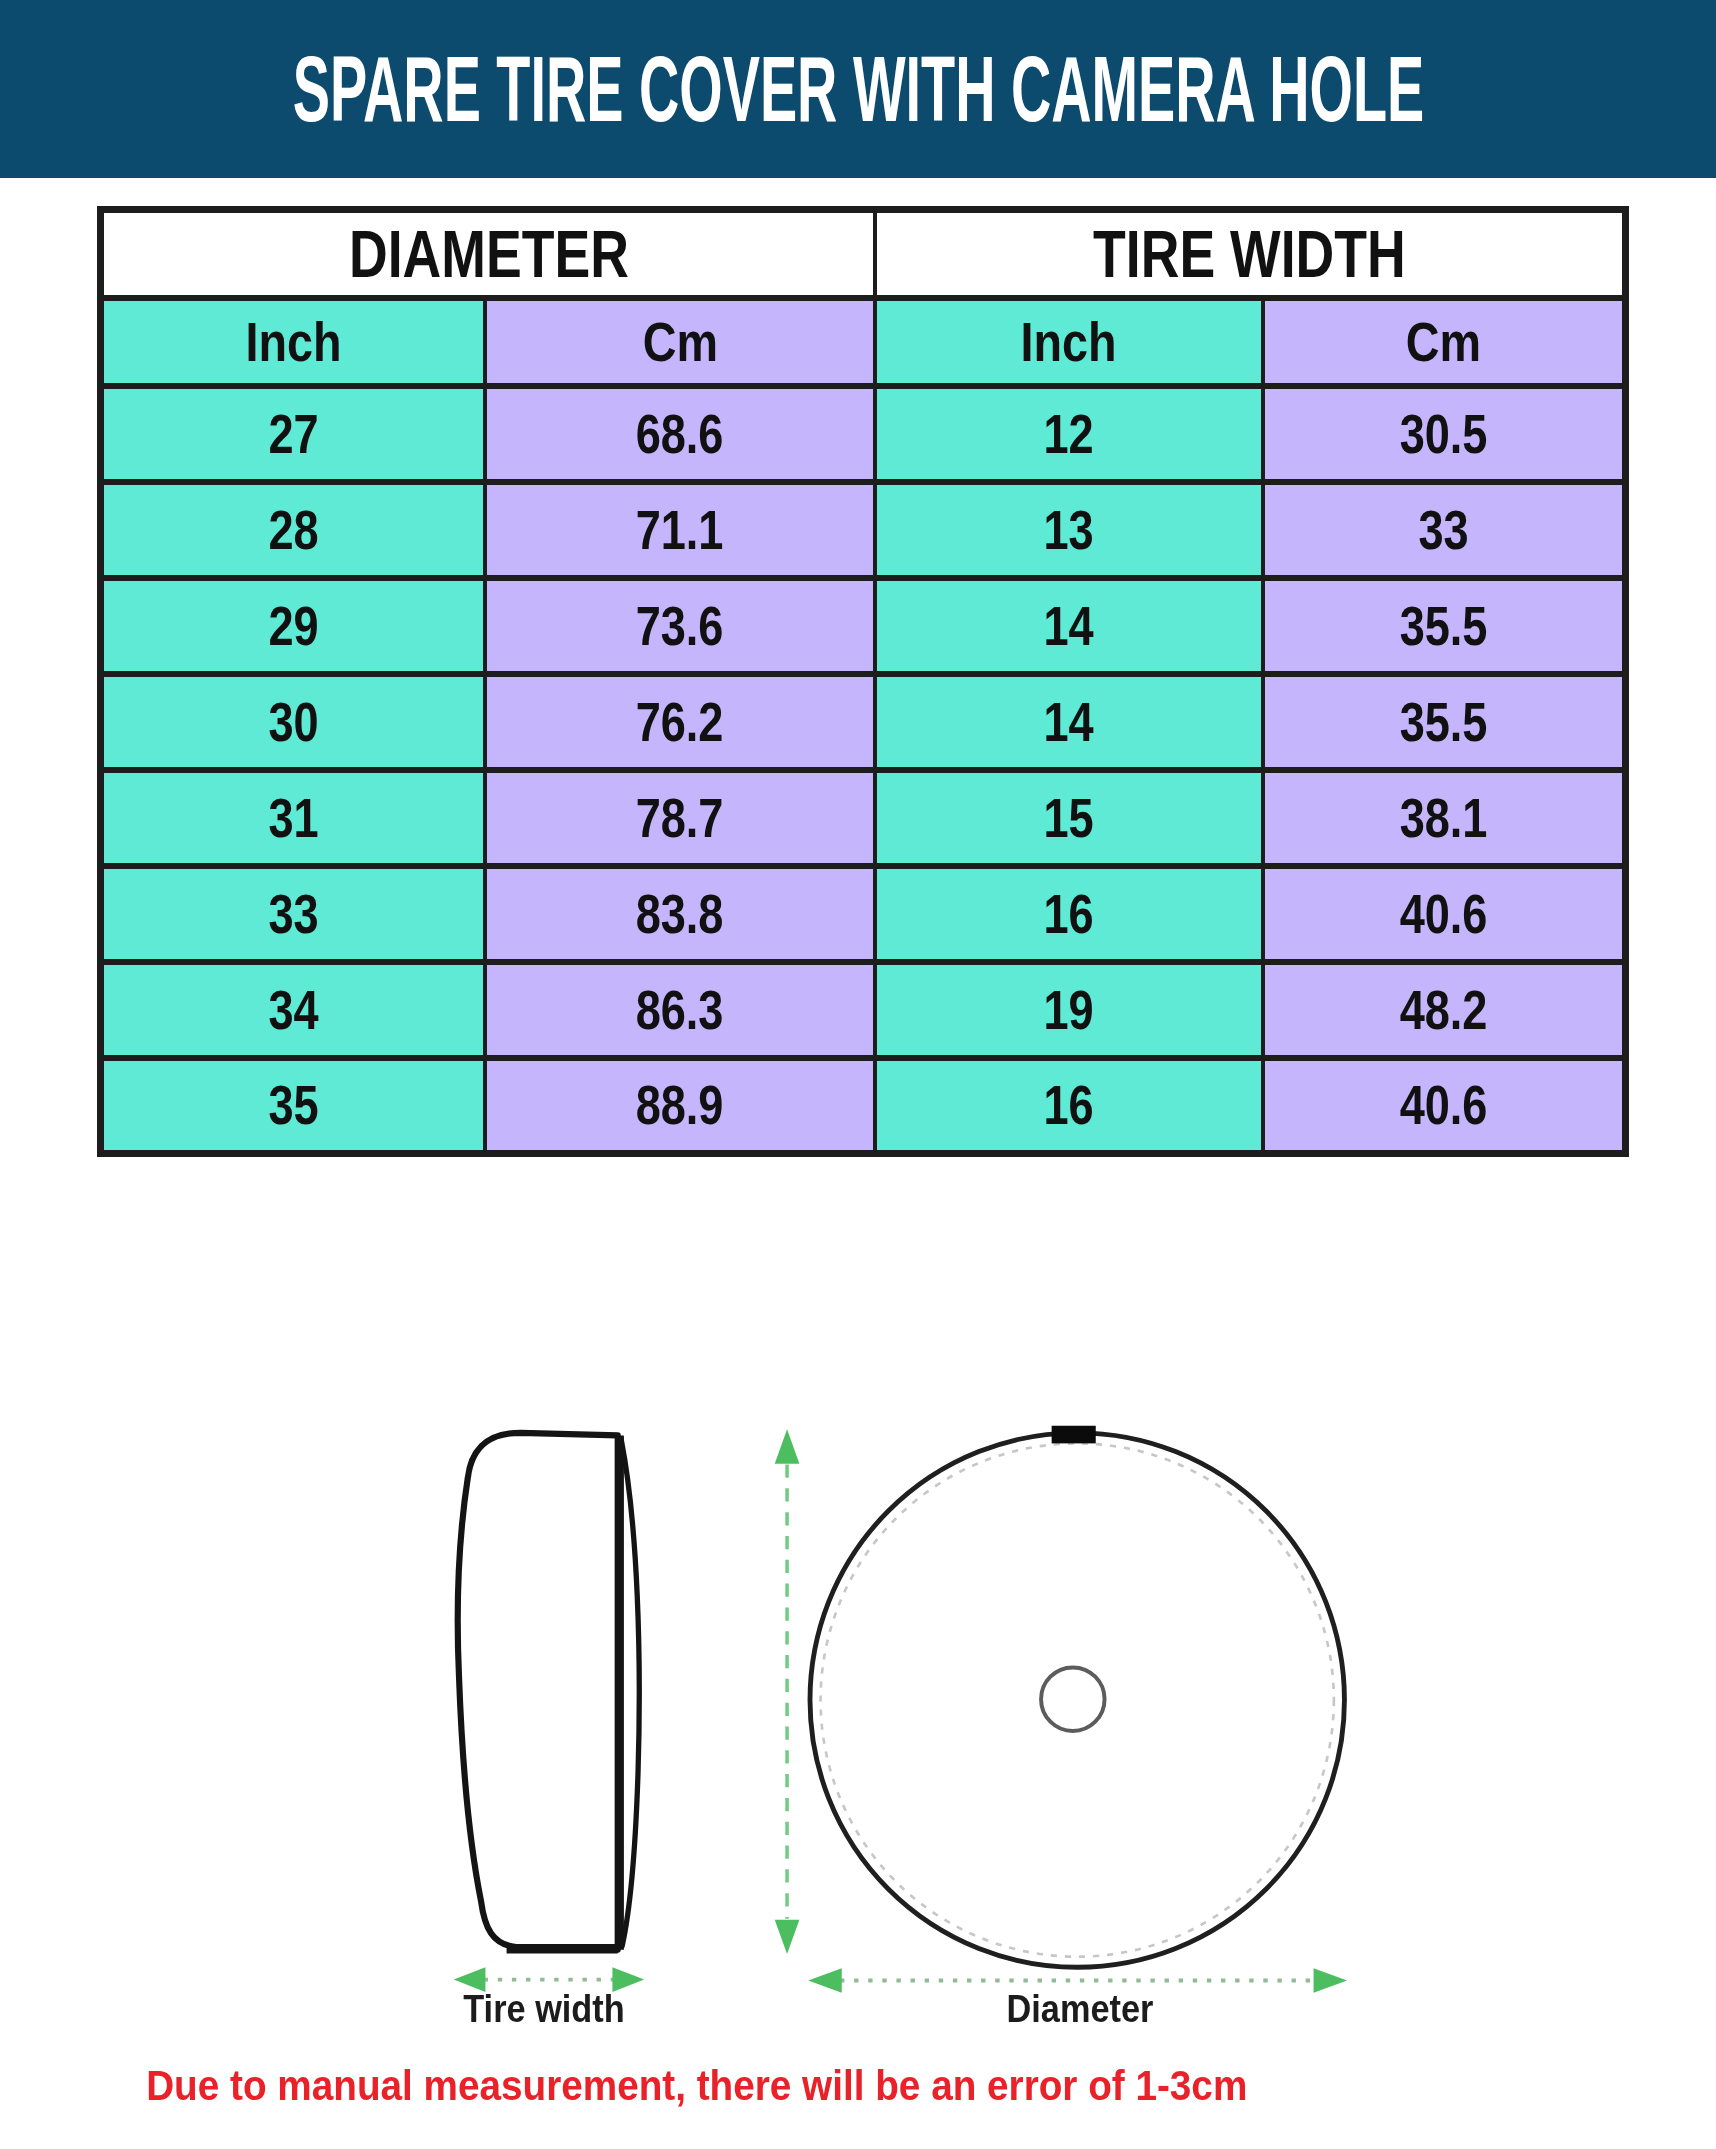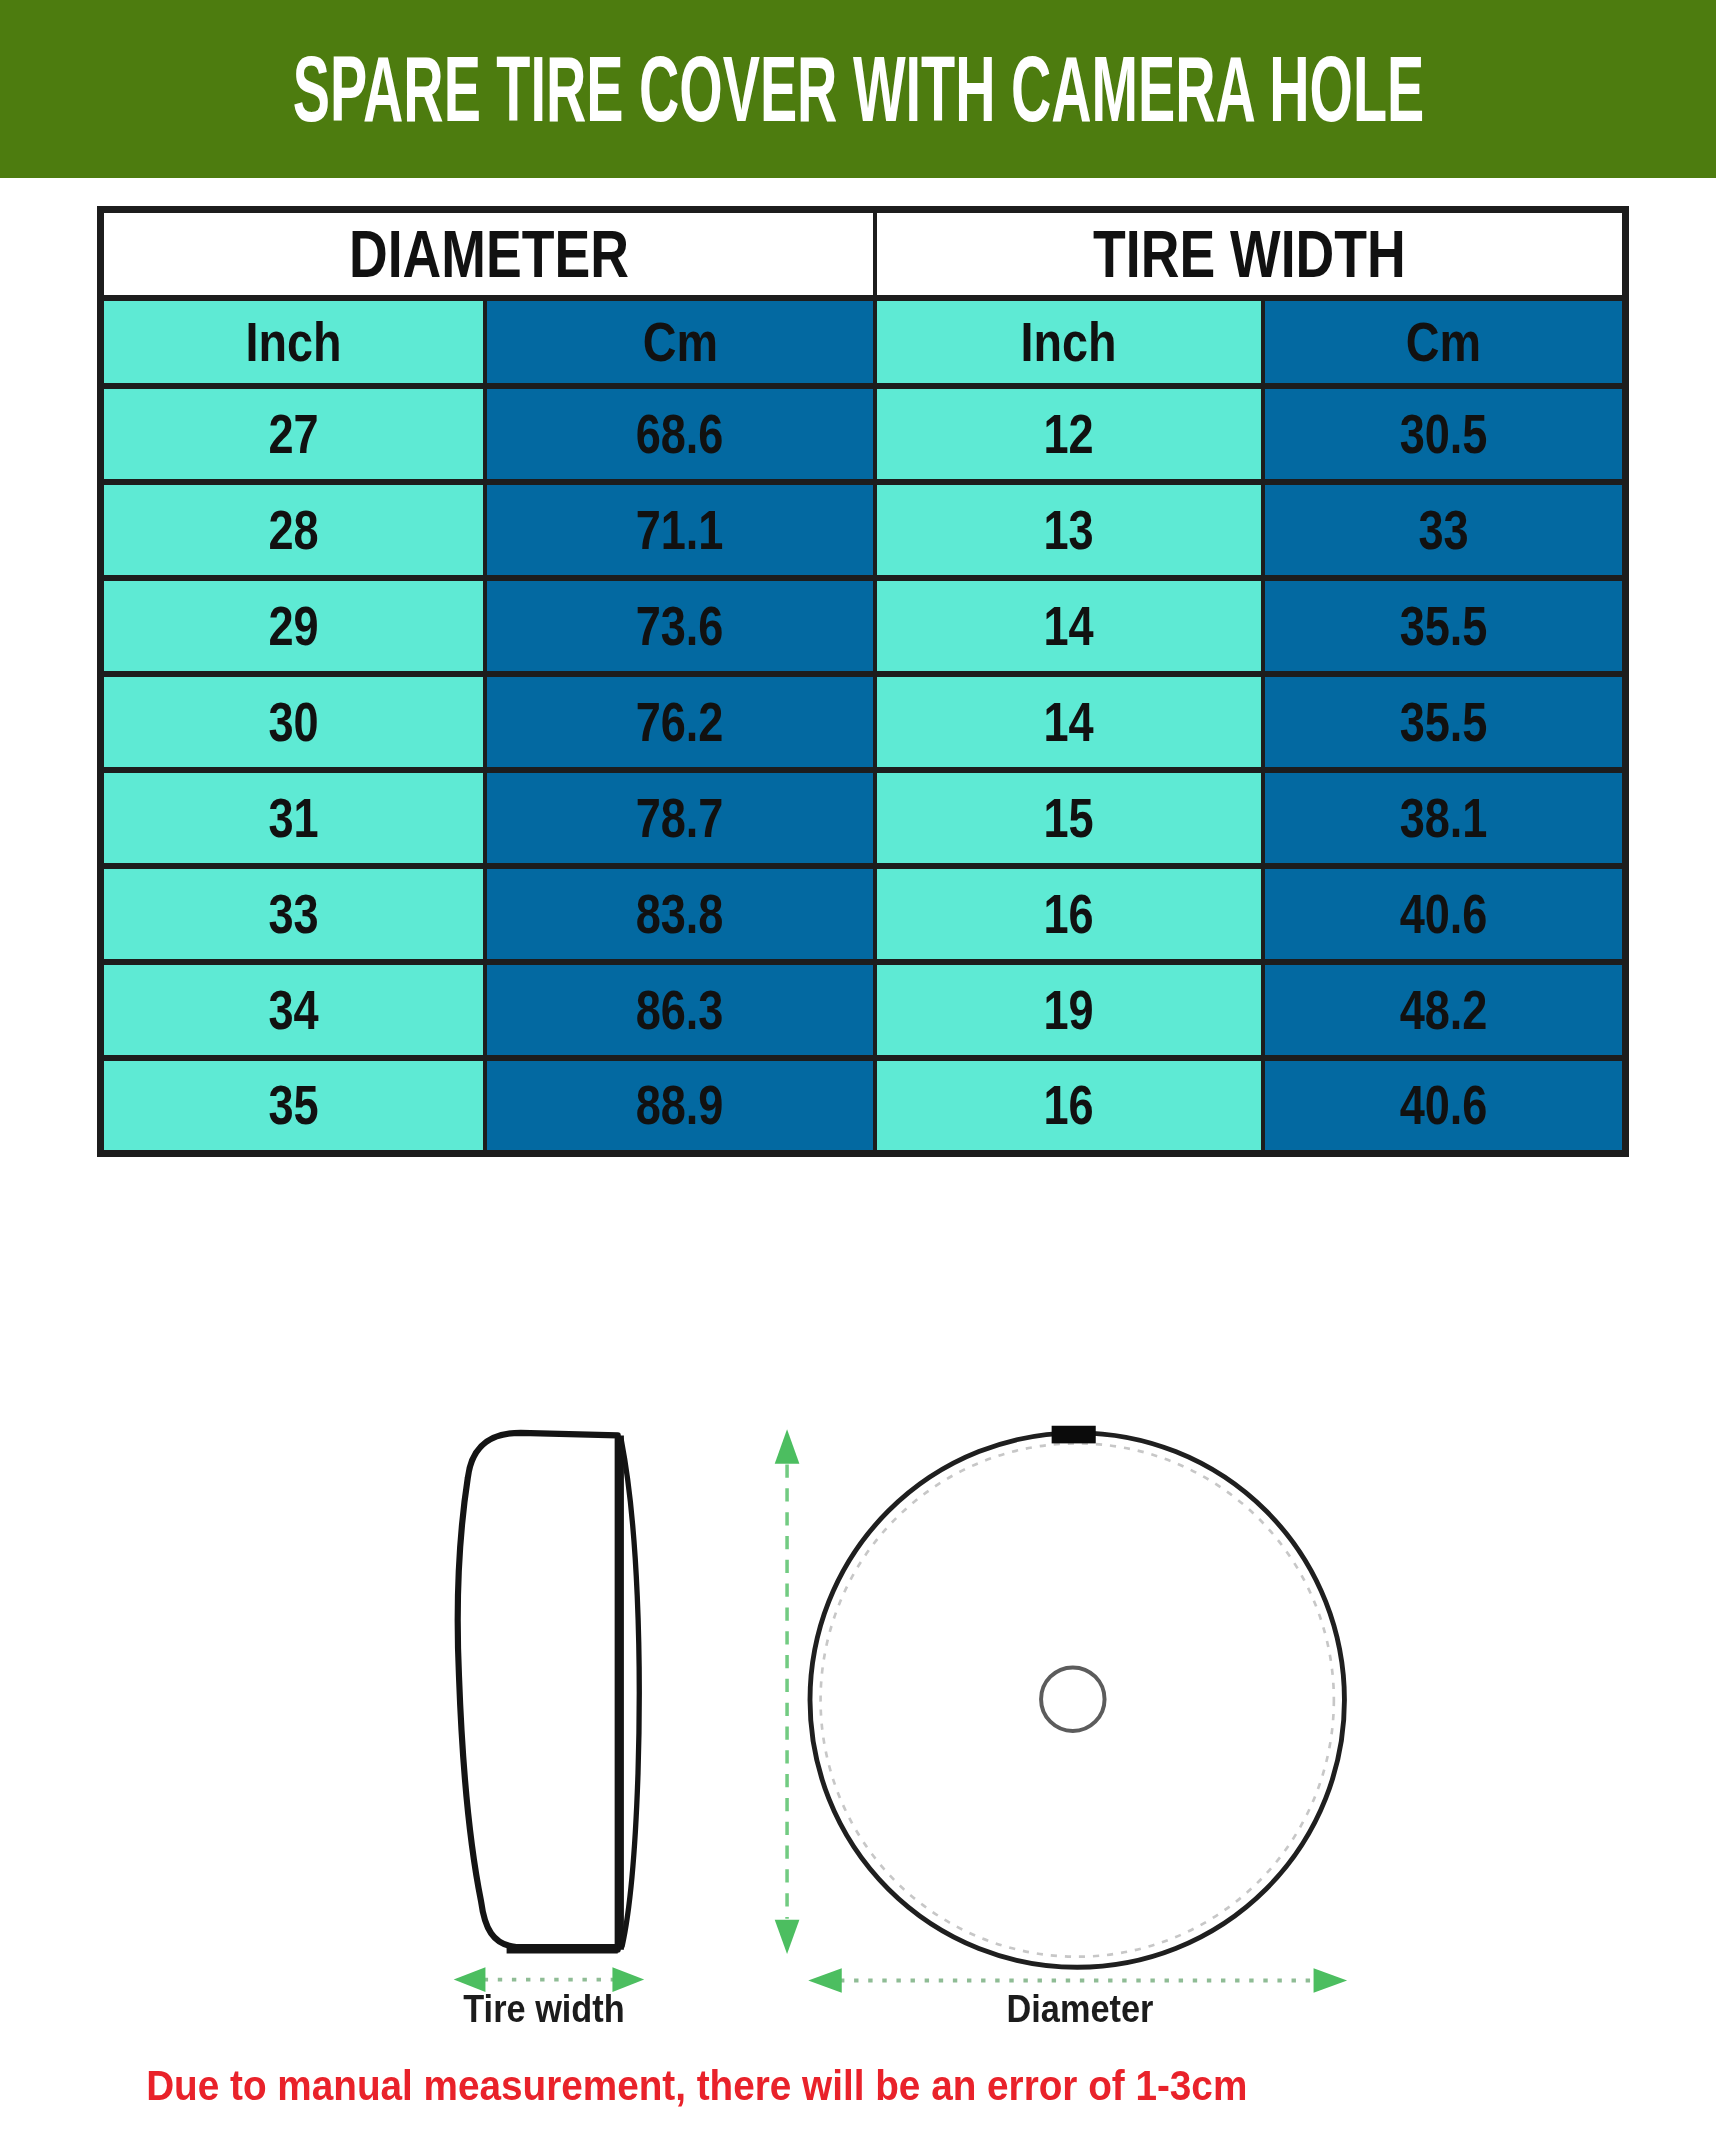--- a/index.html
+++ b/index.html
@@ -11,21 +11,21 @@
     height: 2149px;
     background: #ffffff;
     overflow: hidden;
   }
 
   
   .banner {
     position: absolute;
     left: 0; top: 0;
     width: 1717px; height: 178px;
-    background: #4d7c0f;
+    background: #0c4a6e;
     display: flex;
     align-items: center;
     justify-content: center;
   }
   .banner-title {
     color: #ffffff;
     font-size: 90px;
     font-weight: 700;
     white-space: nowrap;
     display: inline-block;
@@ -49,21 +49,21 @@
     border-color: #1d1d1d;
     border-width: 6.2px 4.4px;
     text-align: center;
     vertical-align: middle;
     color: #111111;
     padding: 0;
   }
   tr.group-row th { height: 88px; background: #ffffff; }
   tr.subheader-row td { height: 88px; }
   tr.data-row td { height: 96px; }
-  td.gray { background: #0369a1; }
+  td.gray { background: #c4b5fd; }
   td.white { background: #5eead4; }
 
   .hdr-text {
     display: inline-block;
     font-weight: 700;
     font-size: 67px;
     transform: scaleX(0.80);
     transform-origin: center;
     white-space: nowrap;
   }

